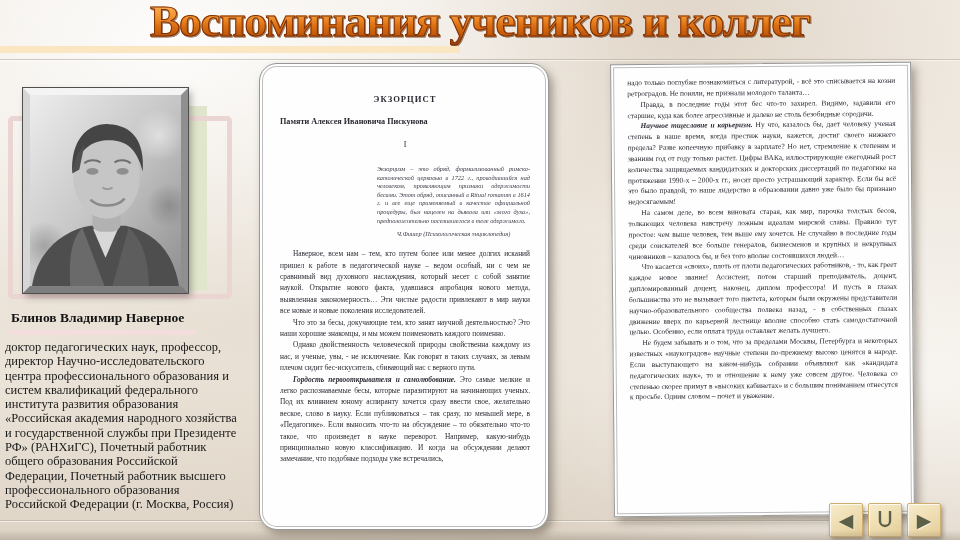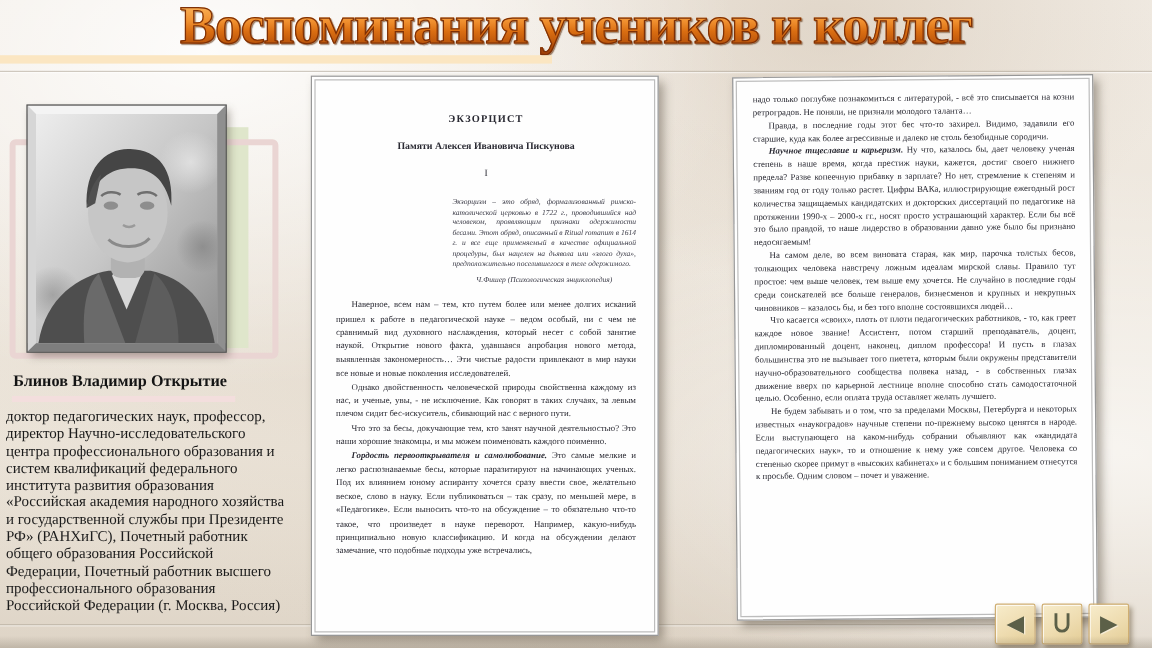--- a/index.html
+++ b/index.html
@@ -50,24 +50,24 @@
   .name-underline{position:absolute;left:10px;top:330px;width:186px;height:5px;background:#f3dedd;}
   .person-bio{position:absolute;left:5px;top:340px;width:232px;
     font:12.5px/14.3px "Liberation Serif", serif;color:#1b1b1b;}
 
   
   .page{
     position:absolute;background:#fefefe;border:1px solid #979797;
     box-shadow: inset 0 0 0 2px #ffffff, inset 0 0 0 3px #bdbdbd, 4px 5px 8px rgba(93,84,70,.5);
     color:#2a2a33;box-sizing:border-box;
   }
-  .page1{left:259px;top:63px;width:290px;height:467px;padding:30px 18px 12px 20px;}
+  .page1{left:259px;top:63px;width:290px;height:467px;padding:30px 18px 12px 20px;border-radius:18px;}
   .page2{left:612px;top:63px;width:301px;height:453px;padding:13px 15px 0 16px;transform:rotate(-.5deg);}
   .p-h1{text-align:center;font-weight:bold;font-size:8.6px;letter-spacing:1px;margin:0 0 13px;}
-  .p-h2{text-align:center;font-weight:bold;font-size:8.2px;margin:0 0 14px;}
+  .p-h2{text-align:left;font-weight:bold;font-size:8.2px;margin:0 0 14px;}
   .p-sec{text-align:center;font-size:8px;margin:0 0 16px;}
   .epigraph{margin:0 0 0 97px;font-style:italic;font-size:6.3px;line-height:8.6px;
     text-align:justify;color:#3a3a46;}
   .epigraph-author{margin:5px 0 11px 97px;font-style:italic;font-size:6.3px;text-align:center;color:#3a3a46;}
   .page p{margin:0;font-size:7.4px;text-align:justify;}
   .page1 p{line-height:11.4px;}
   .page2 p{line-height:10.85px;}
   .ind{text-indent:13px;}
   .noind{text-indent:0;}
   .page i{font-style:italic;font-weight:bold;}
@@ -129,33 +129,33 @@
       <path d="M42,78 C44,64 48,56 54,50 L49,74 Z" fill="#505050"></path>
       <ellipse cx="62" cy="76" rx="6" ry="3.4" fill="#8e8e8e"></ellipse>
       <ellipse cx="92" cy="76" rx="6" ry="3.4" fill="#8e8e8e"></ellipse>
       <path d="M54,68 C58,64 66,64 70,67" stroke="#6f6f6f" stroke-width="2" fill="none"></path>
       <path d="M84,67 C88,64 96,64 100,68" stroke="#6f6f6f" stroke-width="2" fill="none"></path>
       <path d="M72,92 C75,94 79,94 82,92" stroke="#9a9a9a" stroke-width="2" fill="none"></path>
       <path d="M60,104 C68,112 86,112 94,103" stroke="#8a8a8a" stroke-width="2.5" fill="none"></path>
     </svg>
   </div>
 
-  <div class="person-name">Блинов Владимир Открытие</div>
+  <div class="person-name">Блинов Владимир Наверное</div>
   <div class="name-underline"></div>
   <div class="person-bio">доктор педагогических наук, профессор, директор Научно-исследовательского центра профессионального образования и систем квалификаций федерального института развития образования «Российская академия народного хозяйства и государственной службы при Президенте РФ» (РАНХиГС), Почетный работник общего образования Российской Федерации, Почетный работник высшего профессионального образования Российской Федерации (г. Москва, Россия)</div>
 
   <div class="page page1">
     <div class="p-h1">ЭКЗОРЦИСТ</div>
     <div class="p-h2">Памяти Алексея Ивановича Пискунова</div>
     <div class="p-sec">I</div>
     <div class="epigraph">Экзорцизм – это обряд, формализованный римско-католической церковью в 1722 г., проводившийся над человеком, проявляющим признаки одержимости бесами. Этот обряд, описанный в Ritual romanum в 1614 г. и все еще применяемый в качестве официальной процедуры, был нацелен на дьявола или «злого духа», предположительно поселившегося в теле одержимого.</div>
     <div class="epigraph-author">Ч.Фишер (Психологическая энциклопедия)</div>
     <p class="ind">Наверное, всем нам – тем, кто путем более или менее долгих исканий пришел к работе в педагогической науке – ведом особый, ни с чем не сравнимый вид духовного наслаждения, который несет с собой занятие наукой. Открытие нового факта, удавшаяся апробация нового метода, выявленная закономерность… Эти чистые радости привлекают в мир науки все новые и новые поколения исследователей.</p>
+    <p class="ind">Что это за бесы, докучающие тем, кто занят научной деятельностью? Это наши хорошие знакомцы, и мы можем поименовать каждого поименно.</p>
     <p class="ind">Однако двойственность человеческой природы свойственна каждому из нас, и ученые, увы, - не исключение. Как говорят в таких случаях, за левым плечом сидит бес-искуситель, сбивающий нас с верного пути.</p>
-    <p class="ind">Что это за бесы, докучающие тем, кто занят научной деятельностью? Это наши хорошие знакомцы, и мы можем поименовать каждого поименно.</p>
     <p class="ind"><i>Гордость первооткрывателя и самолюбование.</i> <span>Это самые мелкие и легко распознаваемые бесы, которые паразитируют на начинающих ученых. Под их влиянием юному аспиранту хочется сразу ввести свое, желательно веское, слово в науку. Если публиковаться – так сразу, по меньшей мере, в «Педагогике». Если выносить что-то на обсуждение – то обязательно что-то такое, что произведет в науке переворот. Например, какую-нибудь принципиально новую классификацию. И когда на обсуждении делают замечание, что подобные подходы уже встречались,</span></p>
   </div>
 
   <div class="page page2">
     <p class="noind">надо только поглубже познакомиться с литературой, - всё это списывается на козни ретроградов. Не поняли, не признали молодого таланта…</p>
     <p class="ind">Правда, в последние годы этот бес что-то захирел. Видимо, задавили его старшие, куда как более агрессивные и далеко не столь безобидные сородичи.</p>
     <p class="ind"><i>Научное тщеславие и карьеризм.</i> <span>Ну что, казалось бы, дает человеку ученая степень в наше время, когда престиж науки, кажется, достиг своего нижнего предела? Разве копеечную прибавку в зарплате? Но нет, стремление к степеням и званиям год от году только растет. Цифры ВАКа, иллюстрирующие ежегодный рост количества защищаемых кандидатских и докторских диссертаций по педагогике на протяжении 1990-х – 2000-х гг., носят просто устрашающий характер. Если бы всё это было правдой, то наше лидерство в образовании давно уже было бы признано недосягаемым!</span></p>
     <p class="ind">На самом деле, во всем виновата старая, как мир, парочка толстых бесов, толкающих человека навстречу ложным идеалам мирской славы. Правило тут простое: чем выше человек, тем выше ему хочется. Не случайно в последние годы среди соискателей все больше генералов, бизнесменов и крупных и некрупных чиновников – казалось бы, и без того вполне состоявшихся людей…</p>
     <p class="ind">Что касается «своих», плоть от плоти педагогических работников, - то, как греет каждое новое звание! Ассистент, потом старший преподаватель, доцент, дипломированный доцент, наконец, диплом профессора! И пусть в глазах большинства это не вызывает того пиетета, которым были окружены представители научно-образовательного сообщества полвека назад, - в собственных глазах движение вверх по карьерной лестнице вполне способно стать самодостаточной целью. Особенно, если оплата труда оставляет желать лучшего.</p>
     <p class="ind">Не будем забывать и о том, что за пределами Москвы, Петербурга и некоторых известных «наукоградов» научные степени по-прежнему высоко ценятся в народе. Если выступающего на каком-нибудь собрании объявляют как «кандидата педагогических наук», то и отношение к нему уже совсем другое. Человека со степенью скорее примут в «высоких кабинетах» и с большим пониманием отнесутся к просьбе. Одним словом – почет и уважение.</p>

